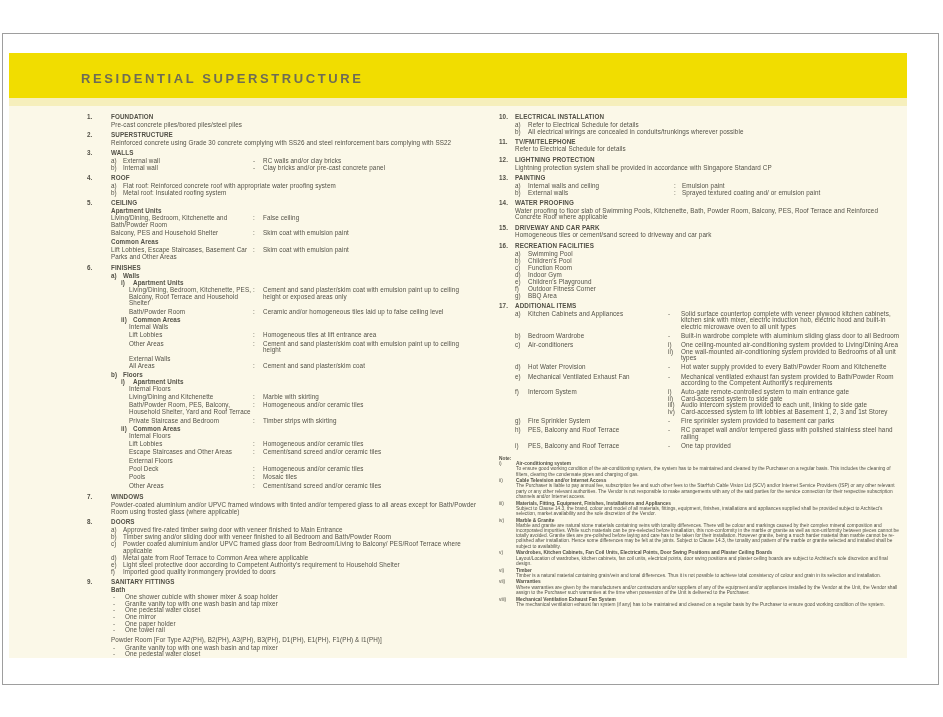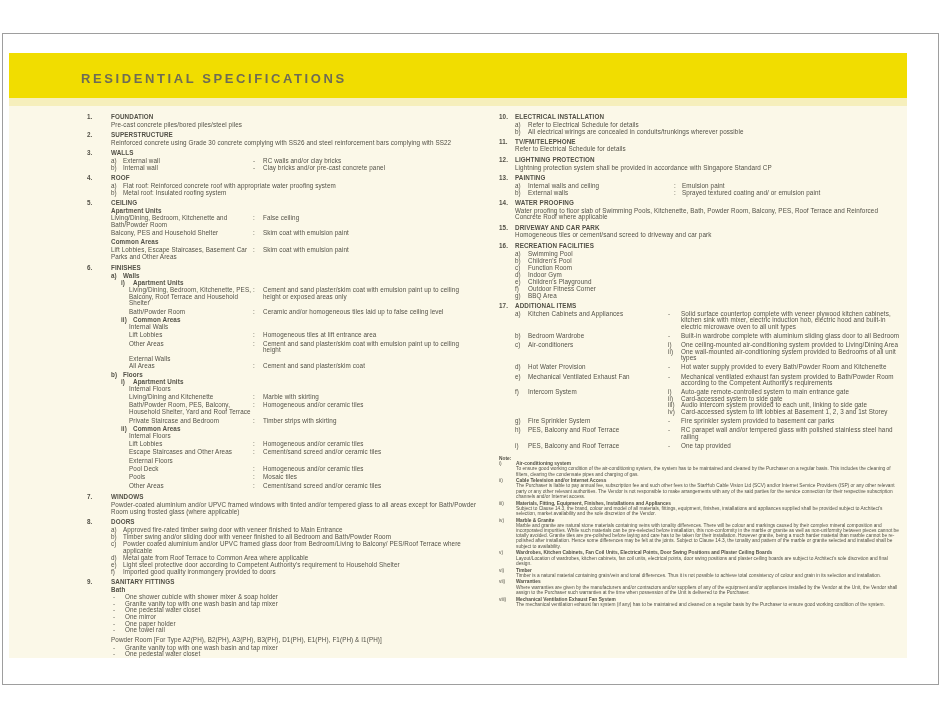--- a/index.html
+++ b/index.html
@@ -36,21 +36,21 @@
   .note{margin-top:4px;font-size:4.8px;line-height:5.2px;letter-spacing:0}
   .note-heading{font-weight:bold}
   .note-item{display:grid;grid-template-columns:17px 1fr;margin-bottom:1.5px}
   .note-title{font-weight:bold}
 </style>
 </head>
 <body>
 
 <div class="page">
   <div class="band">
-    <div class="band-title">RESIDENTIAL SPECIFICATIONS</div>
+    <div class="band-title">RESIDENTIAL SUPERSTRUCTURE</div>
   </div>
   <div class="strip"></div>
   <div class="content">
     <div class="col col-left" id="col-left">
         <div class="section">
           <span class="num">1.</span>
           <div class="sec-body">
             <div class="sec-title">FOUNDATION</div>
             <div class="p">Pre-cast concrete piles/bored piles/steel piles</div>
           </div>

